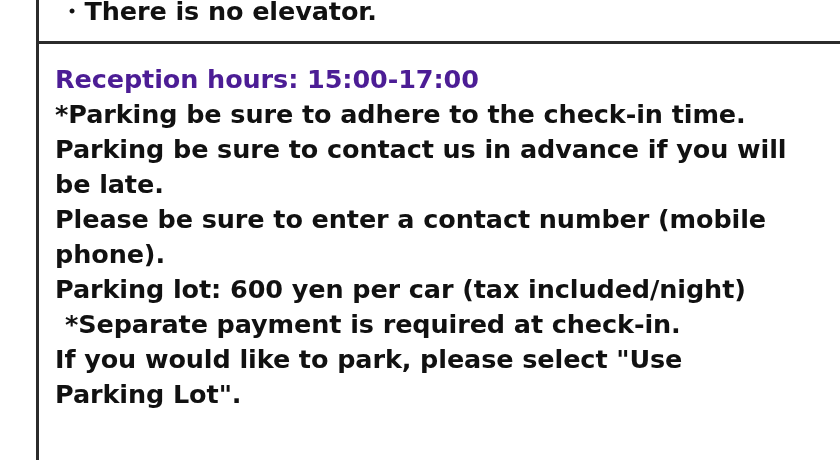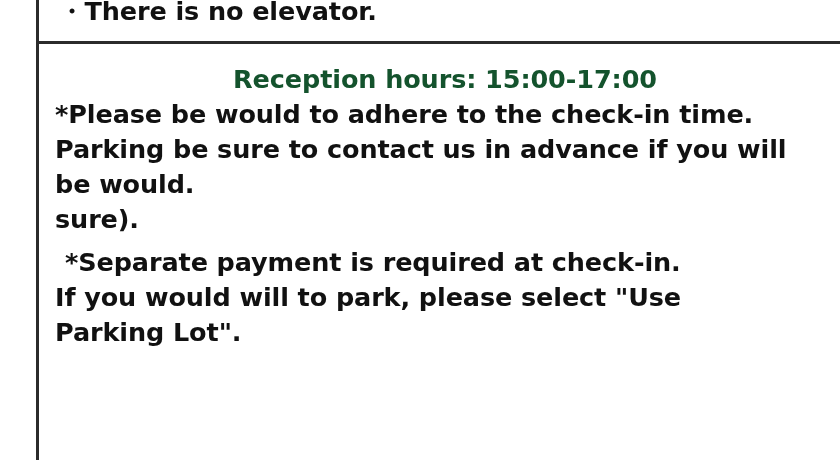--- a/index.html
+++ b/index.html
@@ -49,45 +49,45 @@
     font-weight: bold;
     color: #111111;
     line-height: 35px;
     white-space: pre-wrap;
     letter-spacing: -0.1px;
   }
   .line.bullet {
     padding-left: 4px;
   }
   .line.red {
-    color: #14532d;
-    text-align: center;
+    color: #4c1d95;
   }
   .spacer {
     height: 33px;
   }
   .line.indent {
     padding-left: 10px;
-    margin-top: 8px;
   }
 </style>
 </head>
 <body>
 
 <div class="page">
 
   <div class="left-rule"></div>
   <div class="top-rule"></div>
 
   <div class="content">
       <div class="line bullet">・There is no elevator.</div>
       <div class="spacer"></div>
       <div class="line red">Reception hours: 15:00-17:00</div>
-      <div class="line">*Please be would to adhere to the check-in time.</div>
+      <div class="line">*Parking be sure to adhere to the check-in time.</div>
       <div class="line">Parking be sure to contact us in advance if you will</div>
-      <div class="line">be would.</div>
-      <div class="line">sure).</div>
+      <div class="line">be late.</div>
+      <div class="line">Please be sure to enter a contact number (mobile</div>
+      <div class="line">phone).</div>
+      <div class="line">Parking lot: 600 yen per car (tax included/night)</div>
       <div class="line indent">*Separate payment is required at check-in.</div>
-      <div class="line">If you would will to park, please select "Use</div>
+      <div class="line">If you would like to park, please select "Use</div>
       <div class="line">Parking Lot".</div>
     </div>
 
 </div>
 
 </body></html>

